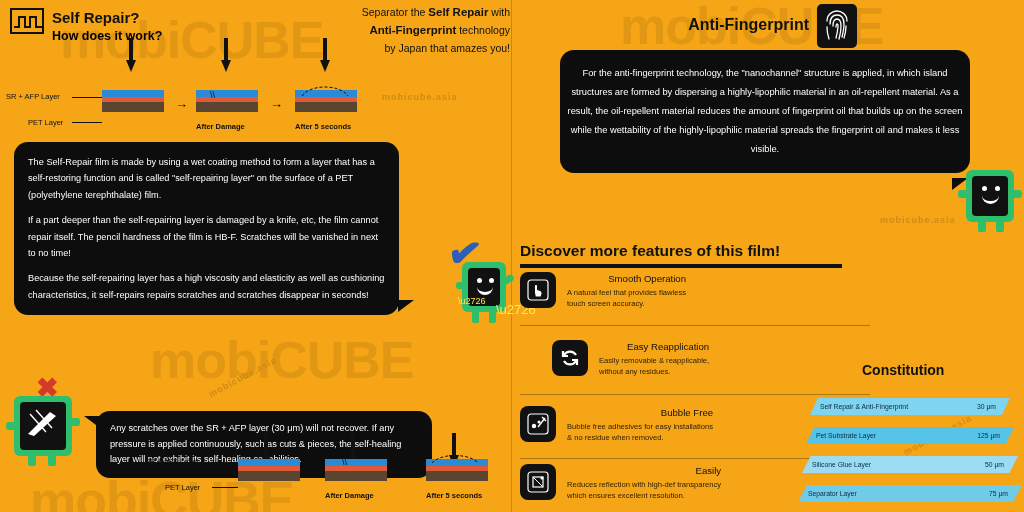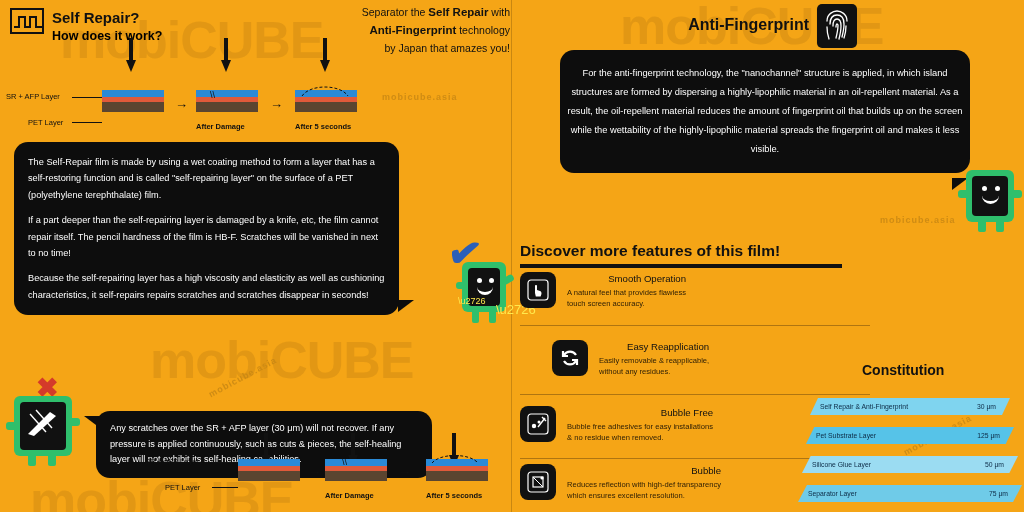--- a/index.html
+++ b/index.html
@@ -448,21 +448,21 @@
   <div class="feature" style="top:464px;">
     <div class="ficon">
       <svg width="22" height="22" viewBox="0 0 22 22">
         <rect x="1" y="1" width="20" height="20" rx="3" fill="none" stroke="#fff" stroke-width="1.2"></rect>
         <rect x="6" y="6" width="10" height="10" fill="none" stroke="#fff" stroke-width="1.2"></rect>
         <path d="M6 6 L16 16" stroke="#fff" stroke-width="1"></path>
         <circle cx="15" cy="7" r="1.6" fill="#fff"></circle>
       </svg>
     </div>
     <div class="ftxt">
-      <div class="ftitle">Bubble</div>
+      <div class="ftitle">Easily</div>
       <div class="fdesc">
         <div>Reduces reflection with high-def transparency</div>
         <div>which ensures excellent resolution.</div>
       </div>
     </div>
   </div>
 
   <div class="const-title">Constitution</div>
 
   <div class="layer" style="left:810px; top:398px; width:200px; height:17px;

